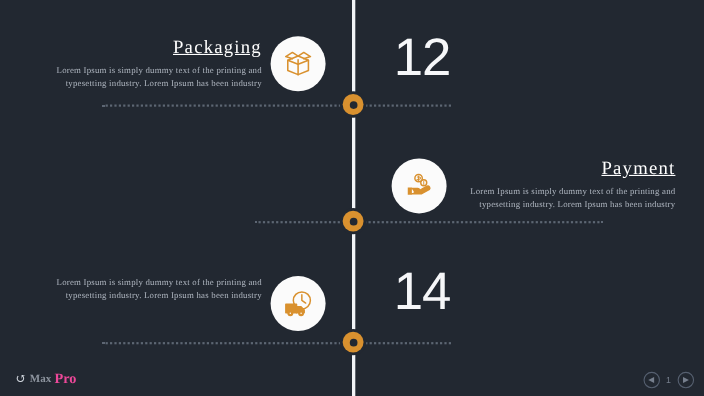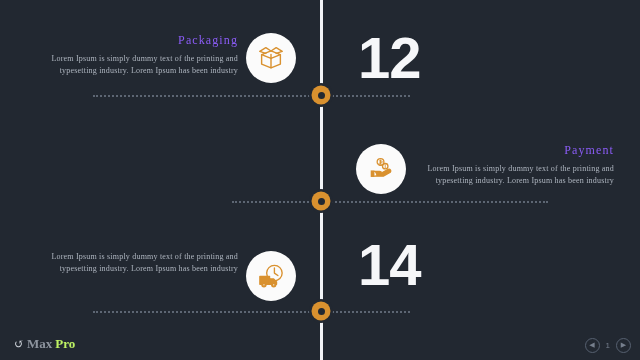--- a/index.html
+++ b/index.html
@@ -57,25 +57,26 @@
     height: 0;
     border-top: 2px dotted #5d6673;
   }
   .dots-1 { left: 93px;  width: 317px; top: 95px; }
   .dots-2 { left: 232px; width: 316px; top: 201px; }
   .dots-3 { left: 93px;  width: 317px; top: 311px; }
 
   
   .block { position: absolute; width: 210px; }
   .block .title {
-    font-size: 12px;
+    font-size: 17px;
     letter-spacing: 1.1px;
-    color: #8b5cf6;
+    color: #ffffff;
     margin: 0 0 5px 0;
     font-weight: normal;
+    text-decoration: underline;
   }
   .block .body {
     font-size: 8px;
     line-height: 11.5px;
     color: #aeb5bf;
     letter-spacing: 0.2px;
     margin: 0;
   }
   .block.right-align { text-align: right; }
   .block.left-align  { text-align: right; }
@@ -97,43 +98,43 @@
   }
   .bubble svg { display: block; }
   .bubble-packaging { left: 246px; top: 33px; }
   .bubble-payment   { left: 356px; top: 144px; }
   .bubble-delivery  { left: 246px; top: 251px; }
 
   
   .bignum {
     position: absolute;
     font-family: "Liberation Sans", "DejaVu Sans", sans-serif;
-    font-size: 58px;
-    font-weight: bold;
+    font-size: 48px;
+    font-weight: normal;
     color: #f6f7f9;
     letter-spacing: -1px;
     line-height: 1;
   }
   .num-12 { left: 358px; top: 29px; }
   .num-13 { left: 228px; top: 136px; }
-  .num-14 { left: 358px; top: 236px; }
+  .num-14 { left: 358px; top: 242px; }
 
   
   .logo {
     position: absolute;
     left: 14px;
     top: 336px;
     display: flex;
     align-items: center;
     gap: 3px;
     font-family: "Liberation Serif", "DejaVu Serif", serif;
   }
   .logo-mark { color: #cfd4db; font-size: 12px; line-height: 1; }
-  .logo-max  { color: #8d949e; font-size: 13px; font-weight: bold; letter-spacing: 0px; }
-  .logo-pro  { color: #bef264; font-size: 13px; font-weight: bold; letter-spacing: 0px; }
+  .logo-max  { color: #8d949e; font-size: 10px; font-weight: bold; letter-spacing: 0px; }
+  .logo-pro  { color: #ec4899; font-size: 13px; font-weight: bold; letter-spacing: 0px; }
 
   
   .pager {
     position: absolute;
     right: 9px;
     top: 338px;
     display: flex;
     align-items: center;
     gap: 6px;
   }

